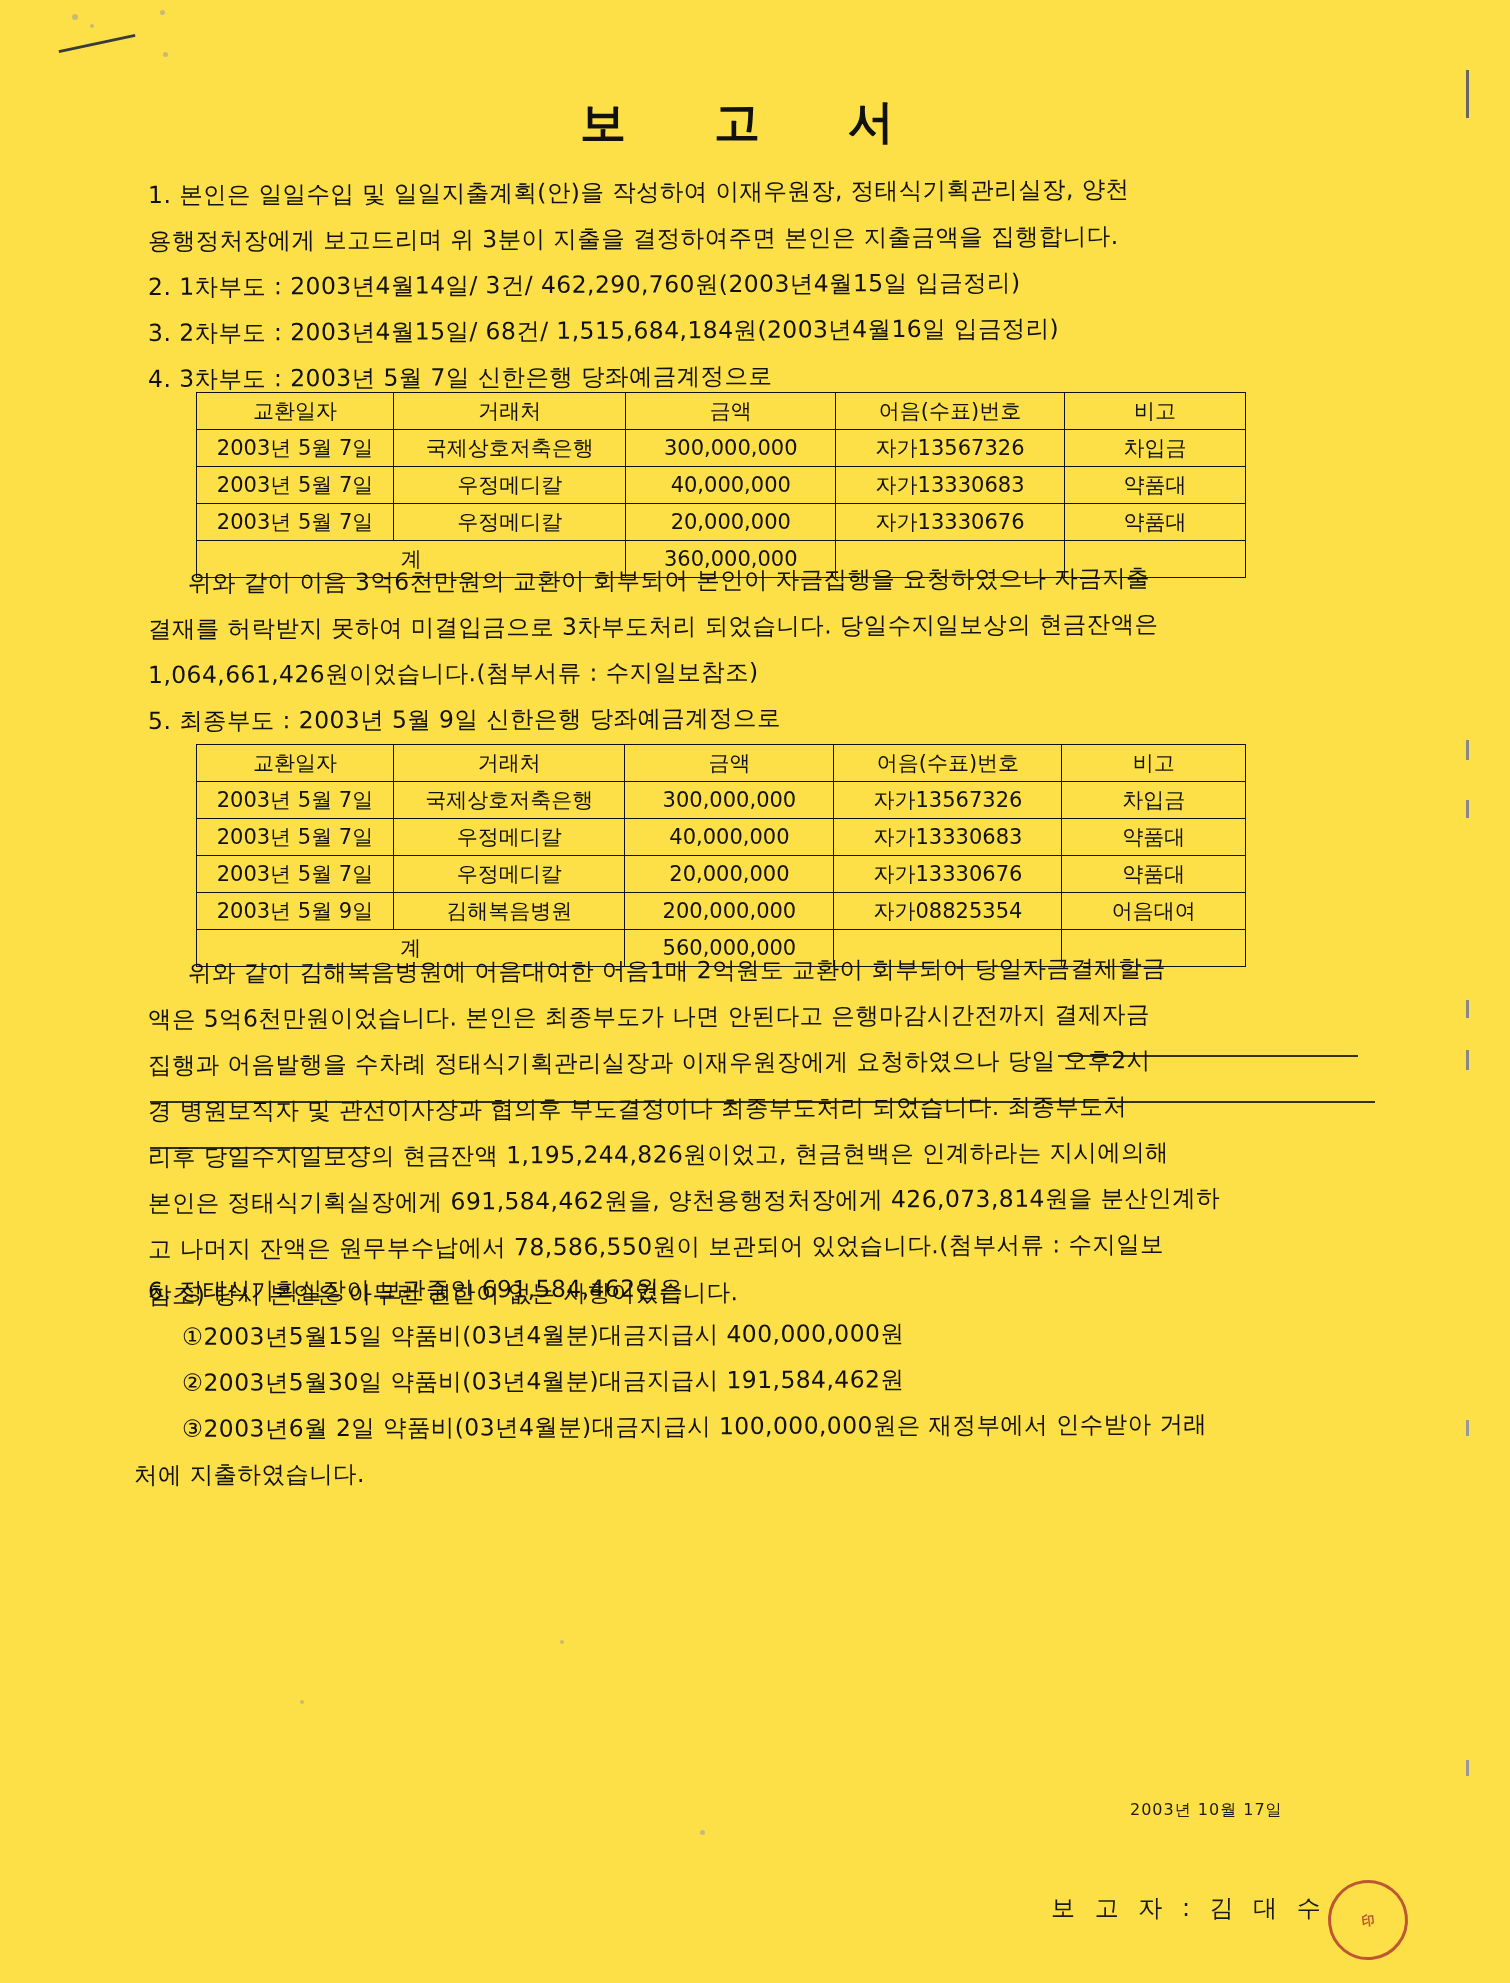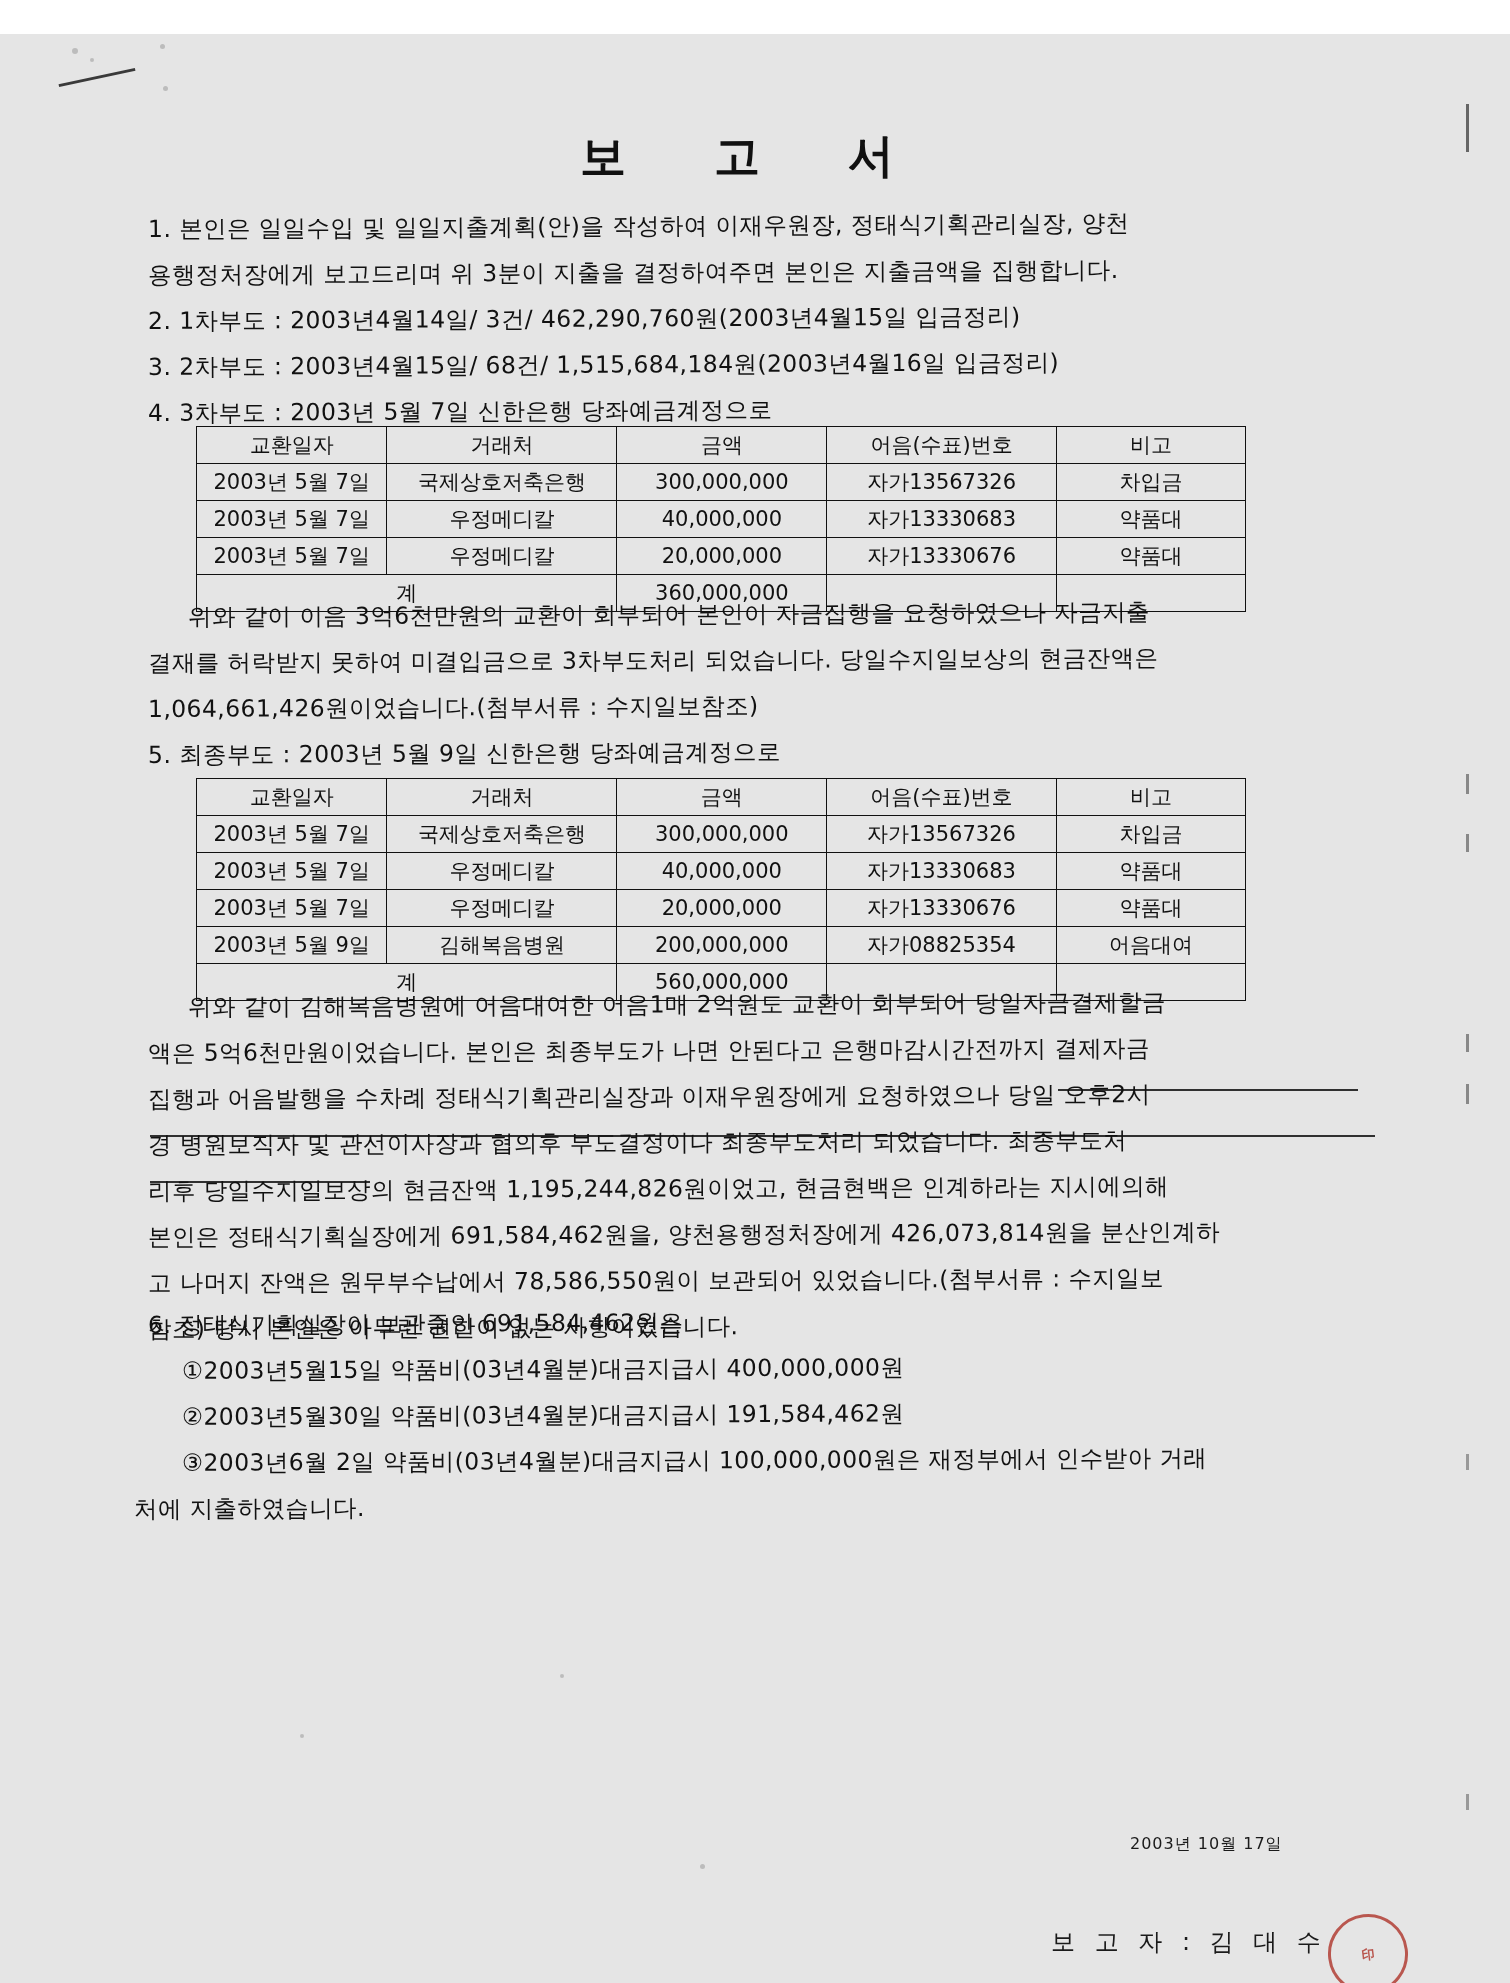--- a/index.html
+++ b/index.html
@@ -11,22 +11,21 @@
     width: 1510px;
     height: 1983px;
     position: relative;
     font-family: "DejaVu Sans", sans-serif;
     color: #1a1a1a;
     overflow: hidden;
   }
   .page {
     position: absolute;
     inset: 0;
-    background: #e5e5e5;
-    margin-top: 34px;
+    background: #fde047;
   }
   
   .speck {
     position: absolute;
     background: #9a9a9a;
     border-radius: 50%;
     opacity: .55;
   }
   .edge-mark {
     position: absolute;
@@ -59,21 +58,21 @@
   .indent1 { padding-left: 34px; }
 
   table.tbl {
     position: absolute;
     border-collapse: collapse;
     font-size: 21px;
     color: #111;
   }
   table.tbl td, table.tbl th {
     border: 1.6px solid #111;
-    padding: 3px 0;
+    padding: 3px 6px;
     height: 30px;
     font-weight: 400;
     text-align: center;
     white-space: nowrap;
   }
   table.tbl th { font-weight: 400; }
   td.amt { text-align: right; padding-right: 10px; }
 
   .sig-date {
     position: absolute;

